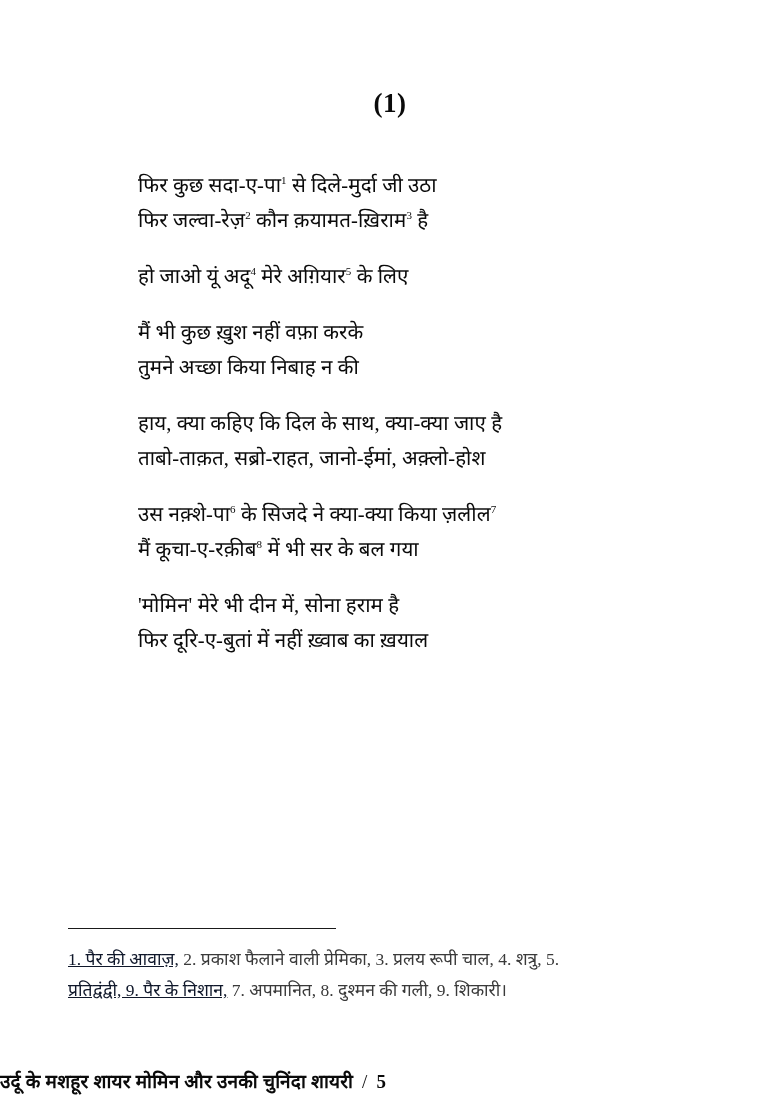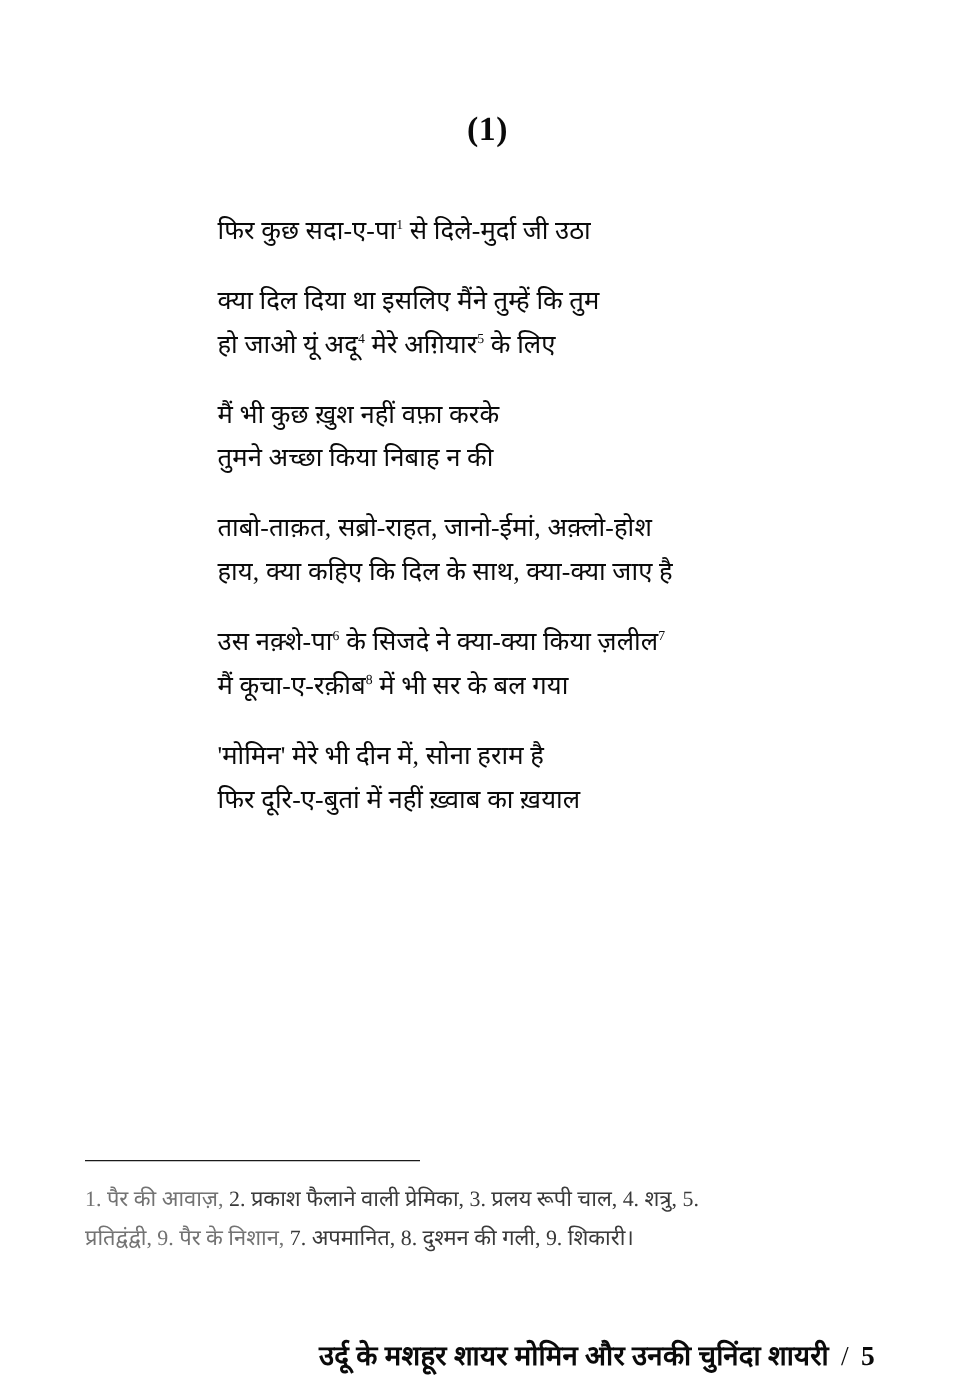--- a/index.html
+++ b/index.html
@@ -28,21 +28,20 @@
     letter-spacing: 0.5px;
   }
   .verses {
     position: absolute;
     top: 168px;
     left: 138px;
     width: 560px;
   }
   .stanza {
     margin-bottom: 21px;
-    margin-left: 36px;
   }
   .line {
     font-size: 20.5px;
     line-height: 35px;
     white-space: nowrap;
     letter-spacing: 0.1px;
   }
   .line sup {
     font-size: 11px;
     vertical-align: super;
@@ -59,29 +58,30 @@
   .footnotes {
     position: absolute;
     left: 68px;
     top: 944px;
     width: 660px;
     font-size: 17.5px;
     line-height: 31px;
     color: #3a3a3a;
   }
   .footnotes .fn-faded {
-    color: #737373;
+    color: #0f172a;
+    text-decoration: underline;
   }
   .footer {
     position: absolute;
     left: 0;
     top: 1068px;
     width: 700px;
-    text-align: right;
-    font-size: 22px;
+    text-align: left;
+    font-size: 19px;
     font-weight: bold;
     letter-spacing: 0.2px;
   }
   .footer .sep {
     padding: 0 4px;
     font-weight: normal;
   }
   .footer .pageno {
     font-weight: bold;
   }
@@ -89,32 +89,32 @@
 </head>
 <body>
 
 <div class="page">
 
   <div class="poem-number">(1)</div>
 
   <div class="verses">
     <div class="stanza">
       <div class="line">फिर कुछ सदा-ए-पा<sup>1</sup> से दिले-मुर्दा जी उठा</div>
+      <div class="line">फिर जल्वा-रेज़<sup>2</sup> कौन क़यामत-ख़िराम<sup>3</sup> है</div>
     </div>
     <div class="stanza">
-      <div class="line">क्या दिल दिया था इसलिए मैंने तुम्हें कि तुम</div>
       <div class="line">हो जाओ यूं अदू<sup>4</sup> मेरे अग़ियार<sup>5</sup> के लिए</div>
     </div>
     <div class="stanza">
       <div class="line">मैं भी कुछ ख़ुश नहीं वफ़ा करके</div>
       <div class="line">तुमने अच्छा किया निबाह न की</div>
     </div>
     <div class="stanza">
+      <div class="line">हाय, क्या कहिए कि दिल के साथ, क्या-क्या जाए है</div>
       <div class="line">ताबो-ताक़त, सब्रो-राहत, जानो-ईमां, अक़्लो-होश</div>
-      <div class="line">हाय, क्या कहिए कि दिल के साथ, क्या-क्या जाए है</div>
     </div>
     <div class="stanza">
       <div class="line">उस नक़्शे-पा<sup>6</sup> के सिजदे ने क्या-क्या किया ज़लील<sup>7</sup></div>
       <div class="line">मैं कूचा-ए-रक़ीब<sup>8</sup> में भी सर के बल गया</div>
     </div>
     <div class="stanza">
       <div class="line">'मोमिन' मेरे भी दीन में, सोना हराम है</div>
       <div class="line">फिर दूरि-ए-बुतां में नहीं ख़्वाब का ख़याल</div>
     </div>
   </div>

